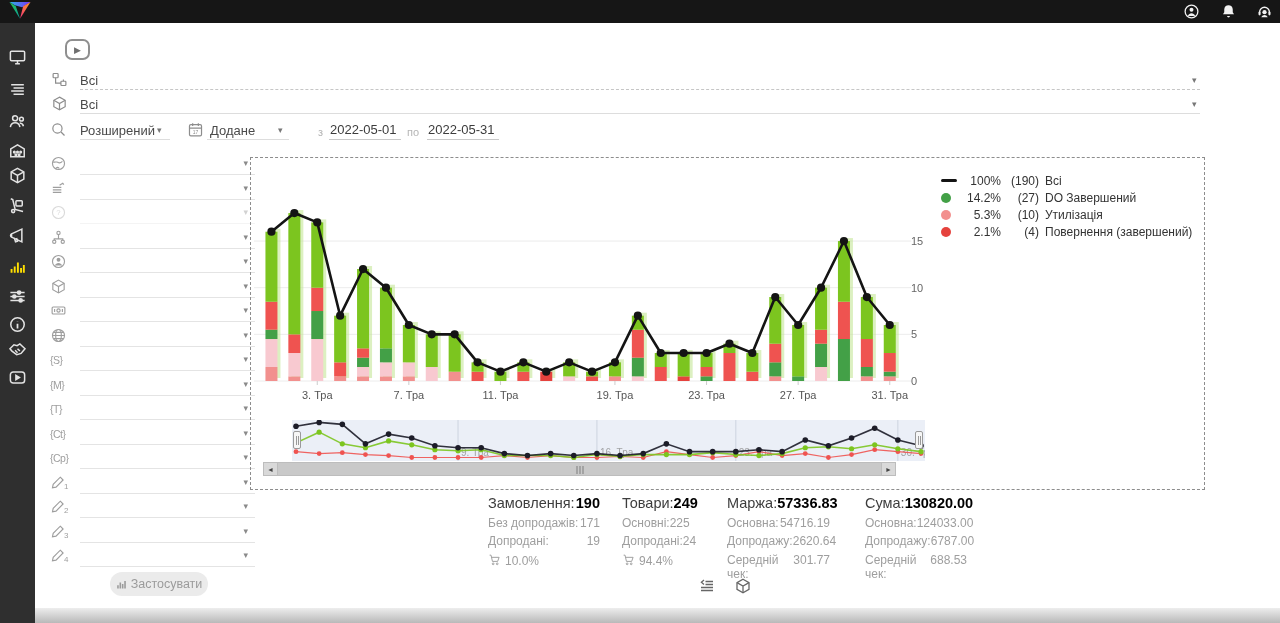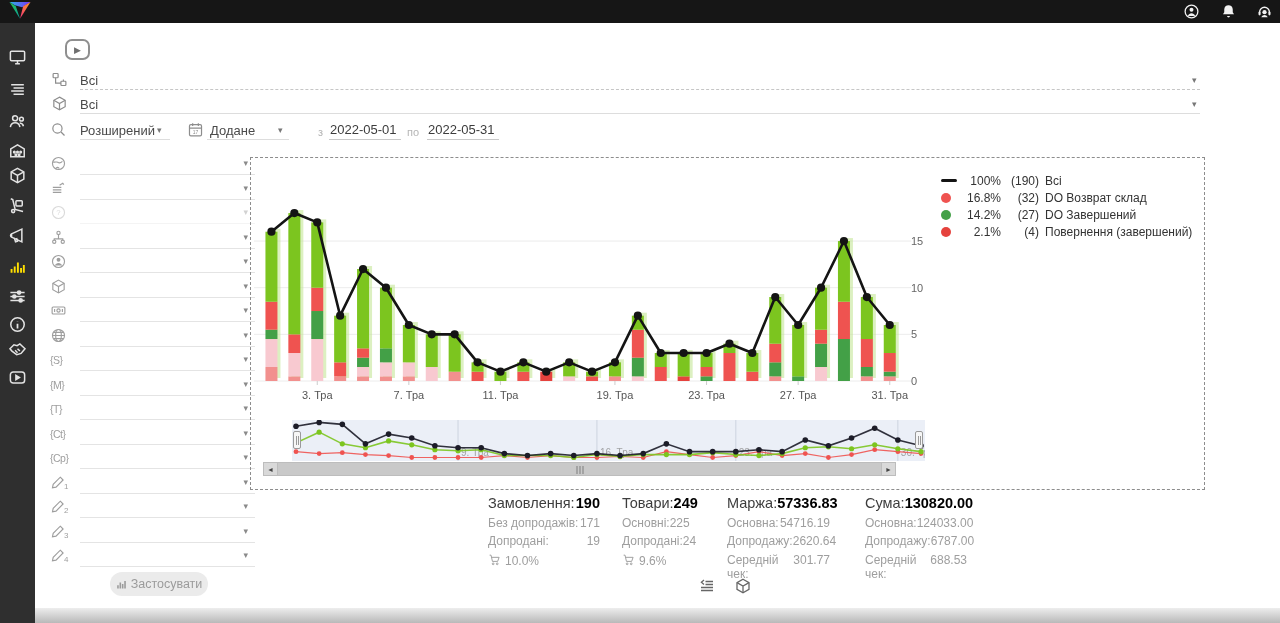--- a/index.html
+++ b/index.html
@@ -539,33 +539,33 @@
         <div class="lg-row">
           <span class="lg-marker">
             <span class="lg-line"></span>
           </span>
           <span class="lg-pct">100%</span>
           <span class="lg-cnt">(190)</span>
           <span class="lg-lbl">Всі</span>
         </div>
         <div class="lg-row">
           <span class="lg-marker">
-            <span class="lg-dot" style="background:#ef5350"></span>
-          </span>
-          <span class="lg-pct">16.8%</span>
-          <span class="lg-cnt">(32)</span>
-          <span class="lg-lbl">DO Возврат склад</span>
-        </div>
-        <div class="lg-row">
-          <span class="lg-marker">
             <span class="lg-dot" style="background:#43a047"></span>
           </span>
           <span class="lg-pct">14.2%</span>
           <span class="lg-cnt">(27)</span>
           <span class="lg-lbl">DO Завершений</span>
+        </div>
+        <div class="lg-row">
+          <span class="lg-marker">
+            <span class="lg-dot" style="background:#f2908e"></span>
+          </span>
+          <span class="lg-pct">5.3%</span>
+          <span class="lg-cnt">(10)</span>
+          <span class="lg-lbl">Утилізація</span>
         </div>
         <div class="lg-row">
           <span class="lg-marker">
             <span class="lg-dot" style="background:#e5423d"></span>
           </span>
           <span class="lg-pct">2.1%</span>
           <span class="lg-cnt">(4)</span>
           <span class="lg-lbl">Повернення (завершений)</span>
         </div>
       </div>
@@ -724,21 +724,21 @@
         <div class="stat-row">
           <span>Допродані:</span>
           <span>24</span>
         </div>
         <div class="stat-row iconrow">
           <span><svg viewBox="0 0 24 24" width="13" height="13">
               <circle cx="9.5" cy="20" r="1.6"></circle>
               <circle cx="17" cy="20" r="1.6"></circle>
               <path d="M3 4h2.6l2.6 11.5h9.6L20.5 8H7"></path>
             </svg></span>
-          <span>9.6%</span>
+          <span>94.4%</span>
         </div>
       </div>
       <div class="stat-col" style="left: 692px; width: 103px;">
         <div class="stat-title">
           <span>Маржа:</span>
           <b>57336.83</b>
         </div>
         <div class="stat-row">
           <span>Основна:</span>
           <span>54716.19</span>

